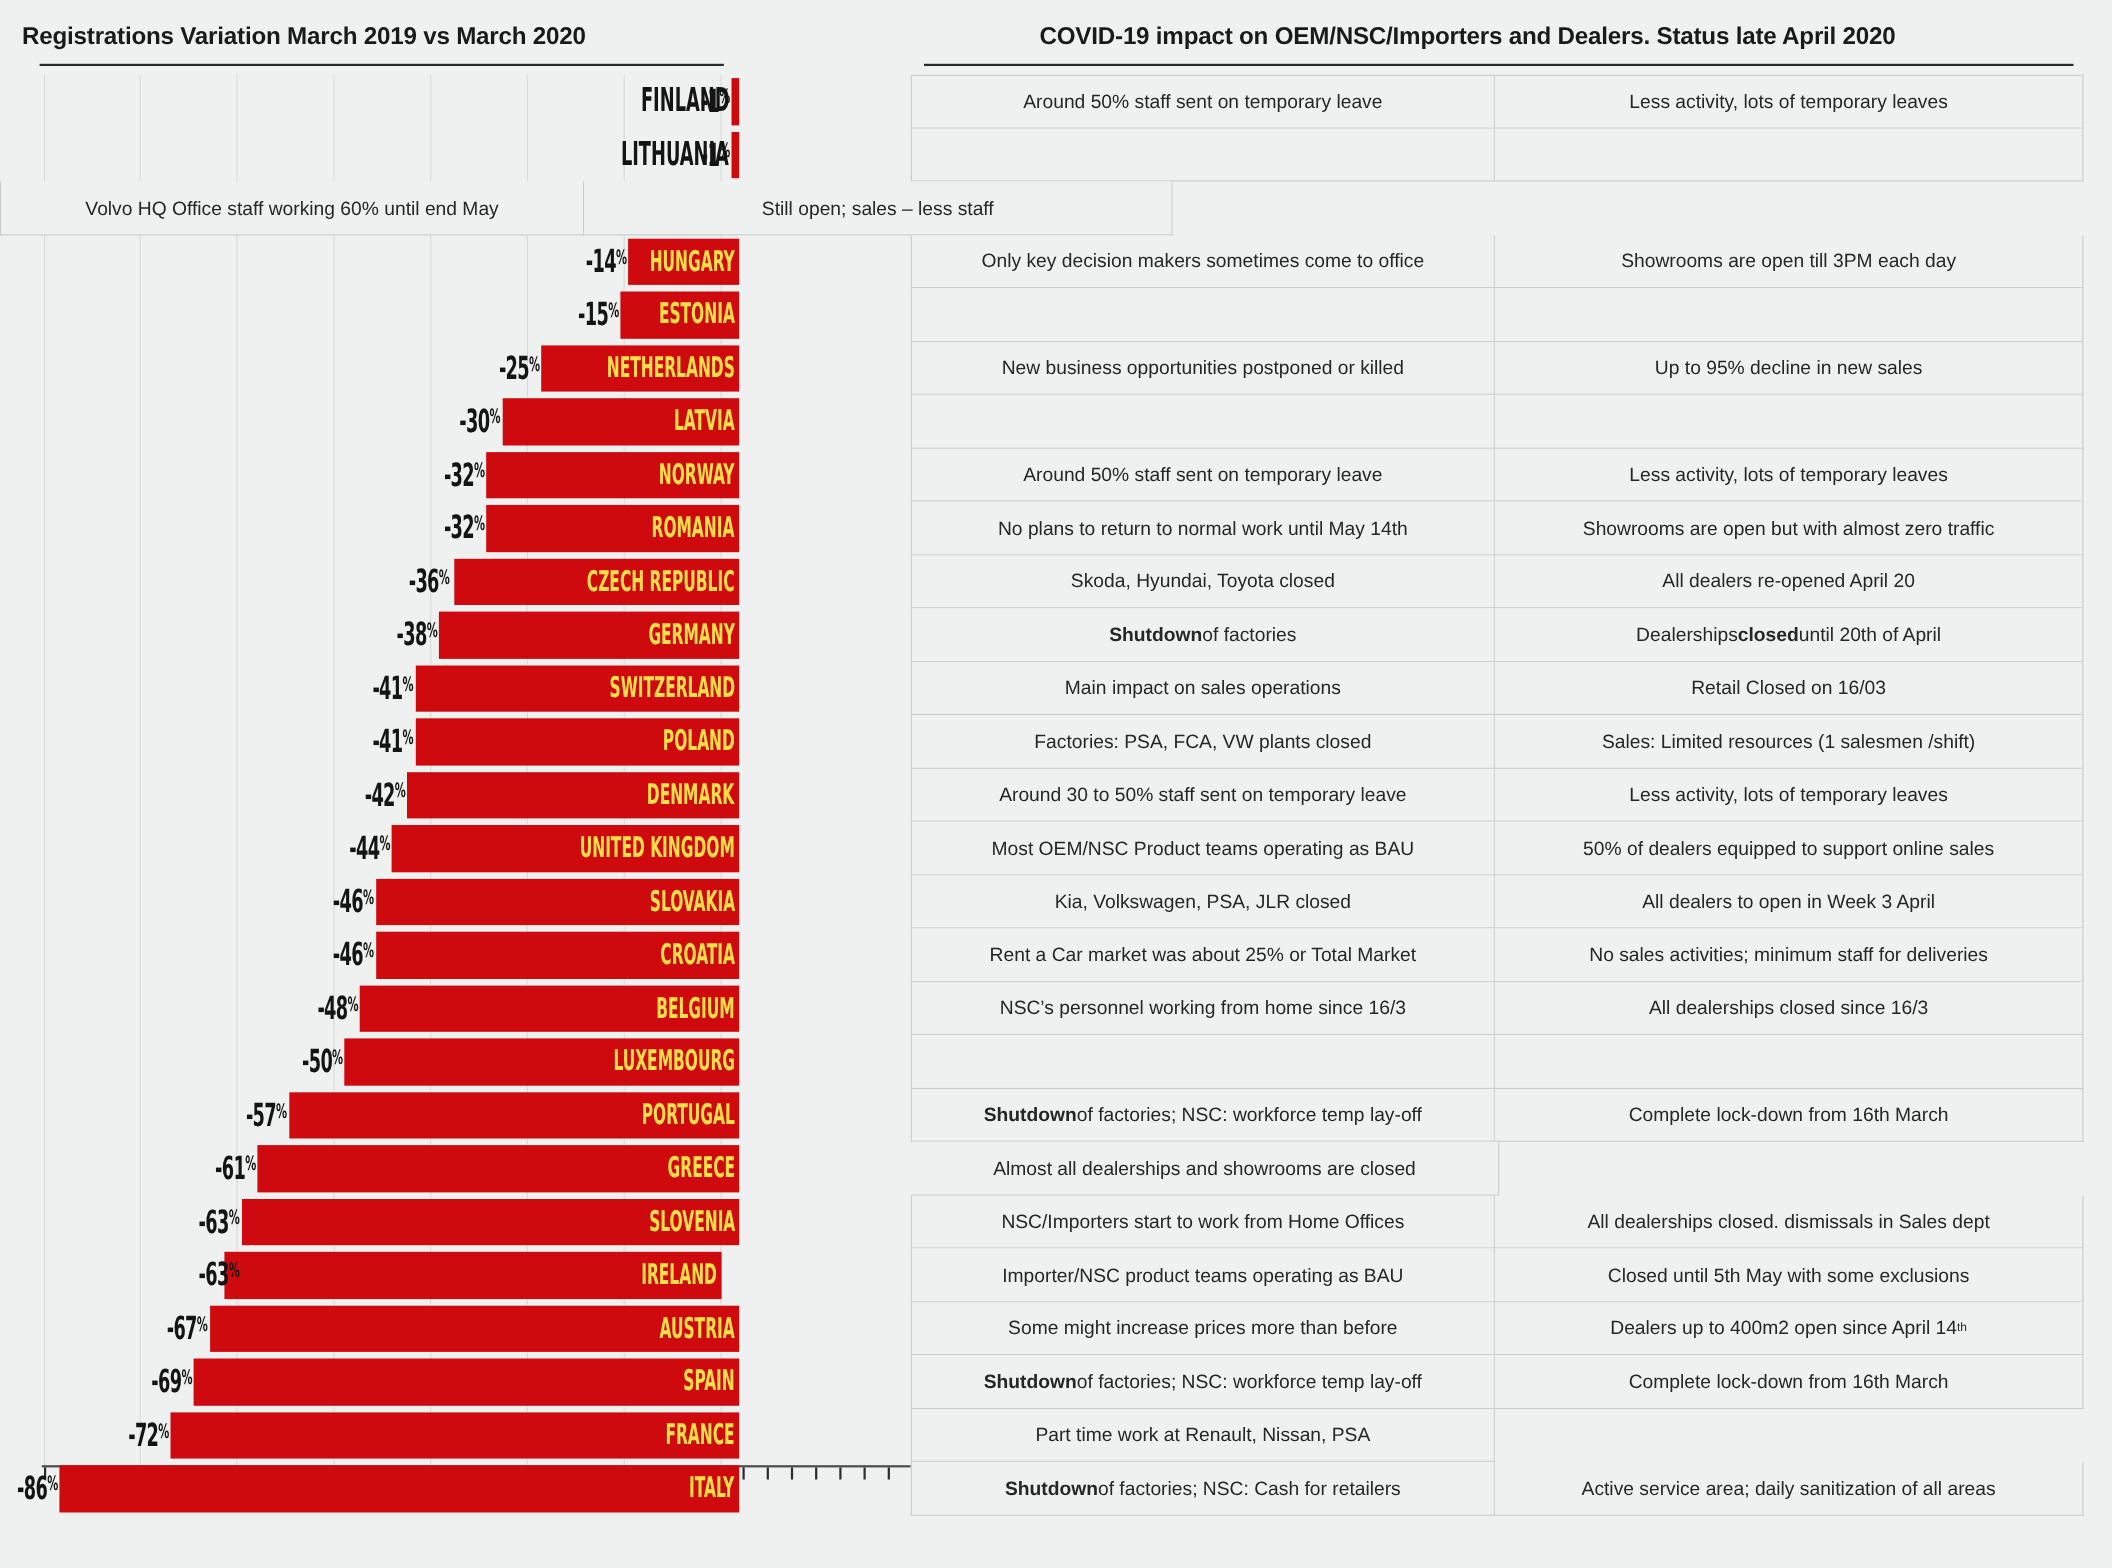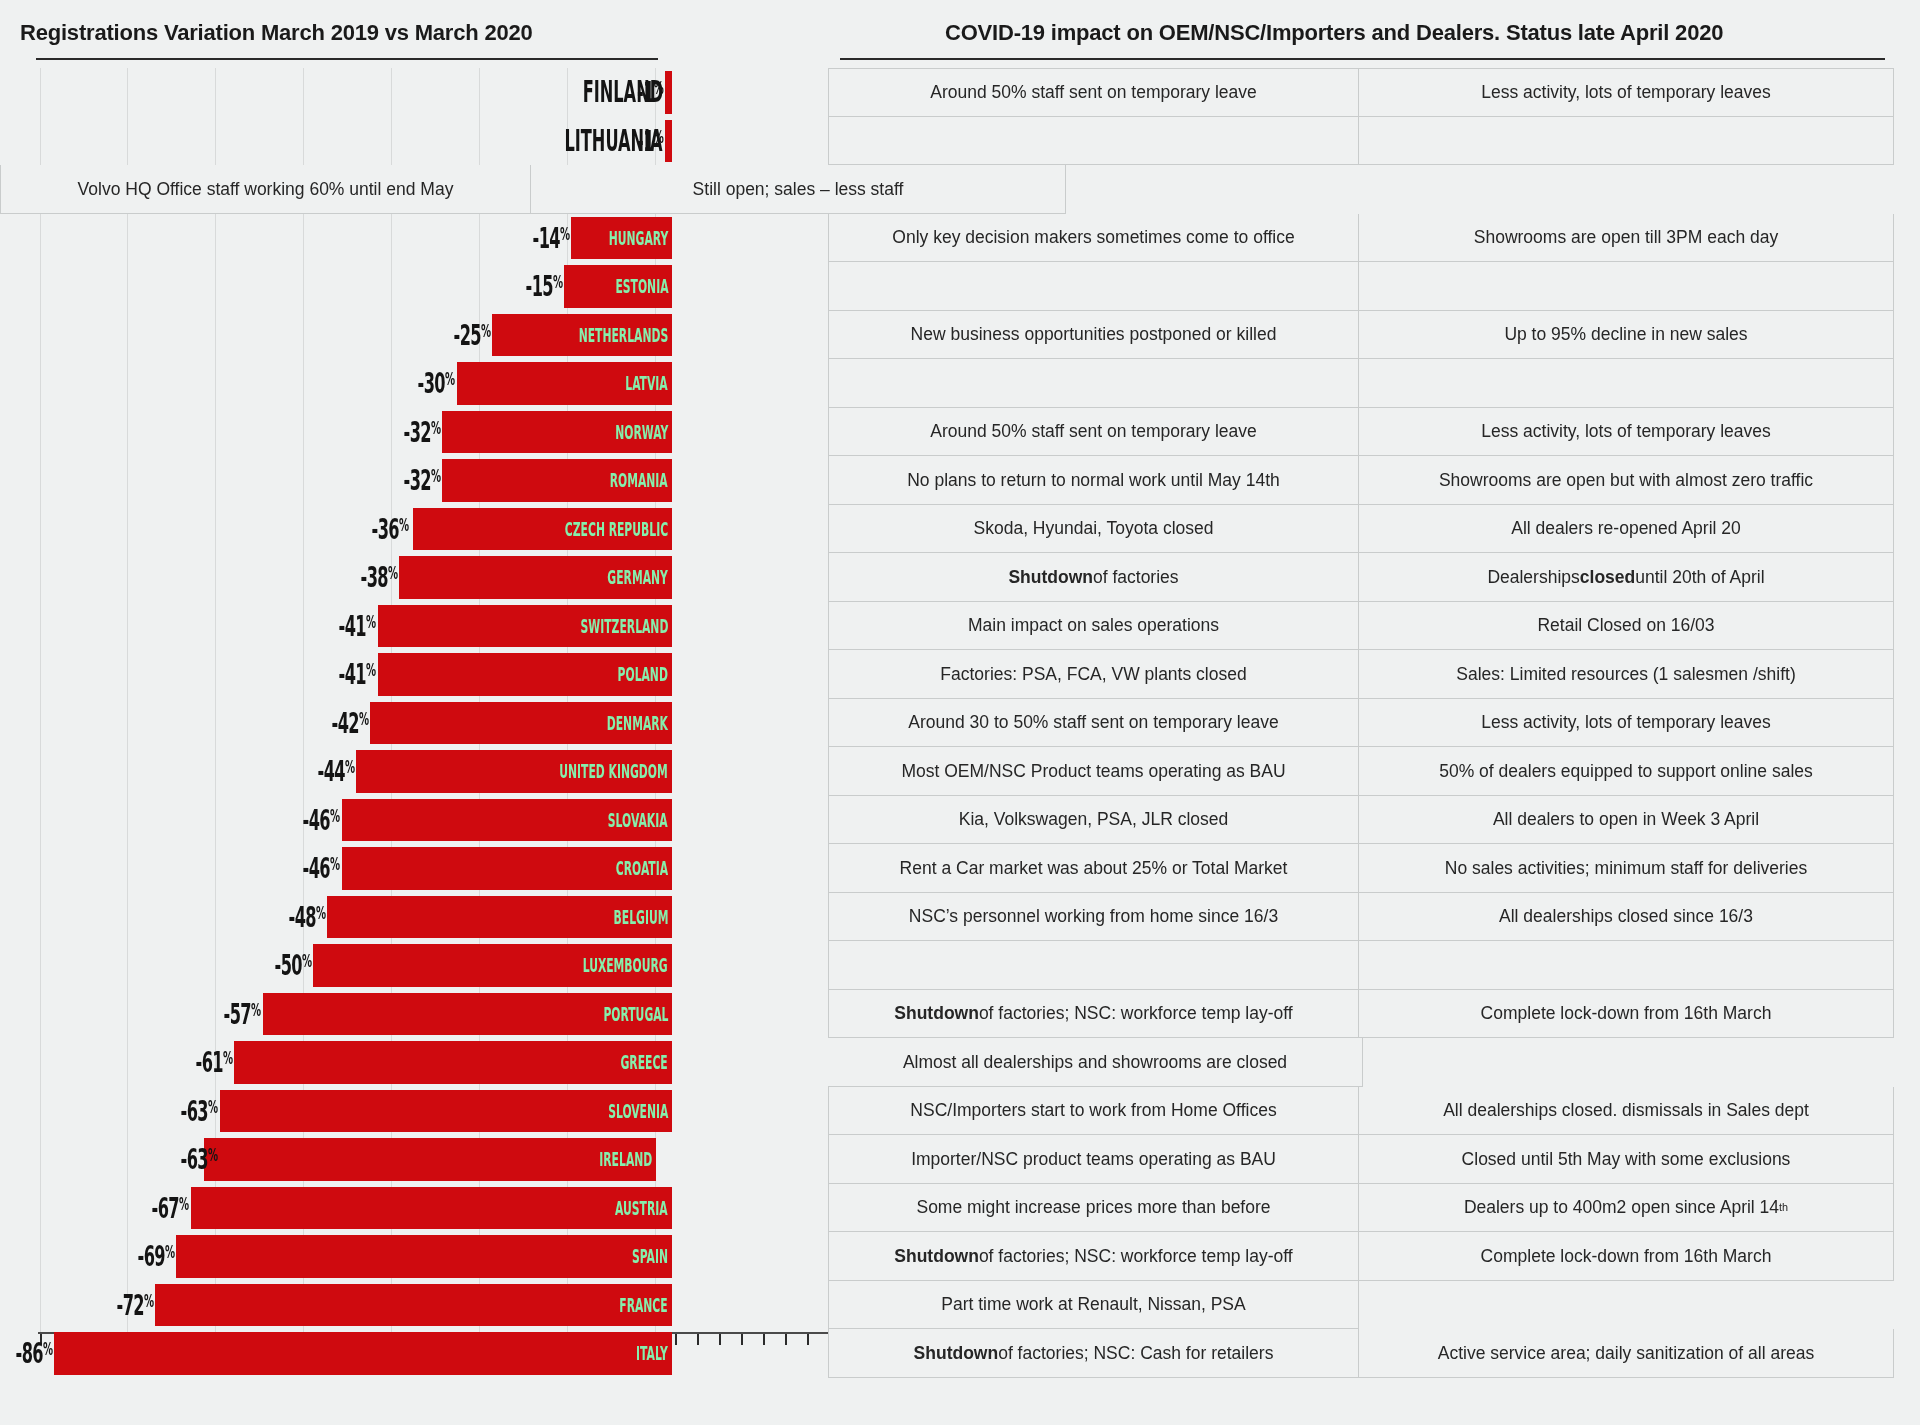--- a/index.html
+++ b/index.html
@@ -70,23 +70,23 @@
     right:0;
     background:#cf0a0f;
     display:flex;
     align-items:center;
     justify-content:flex-end;
     overflow:visible;
   }
   .cname{
     font-family:"Liberation Sans Narrow","DejaVu Sans Condensed","Liberation Sans",sans-serif;
     font-weight:bold;
-    font-size:20px;
+    font-size:26px;
     line-height:1;
-    color:#86efac;
+    color:#fde047;
     white-space:nowrap;
     padding-right:4px;
     letter-spacing:0px;
   }
   .cname-inner{display:inline-block;transform:scaleX(0.60);transform-origin:right center;}
   .cname-out{
     position:absolute;
     right:100%;
     top:50%;
     transform:translateY(-50%);

